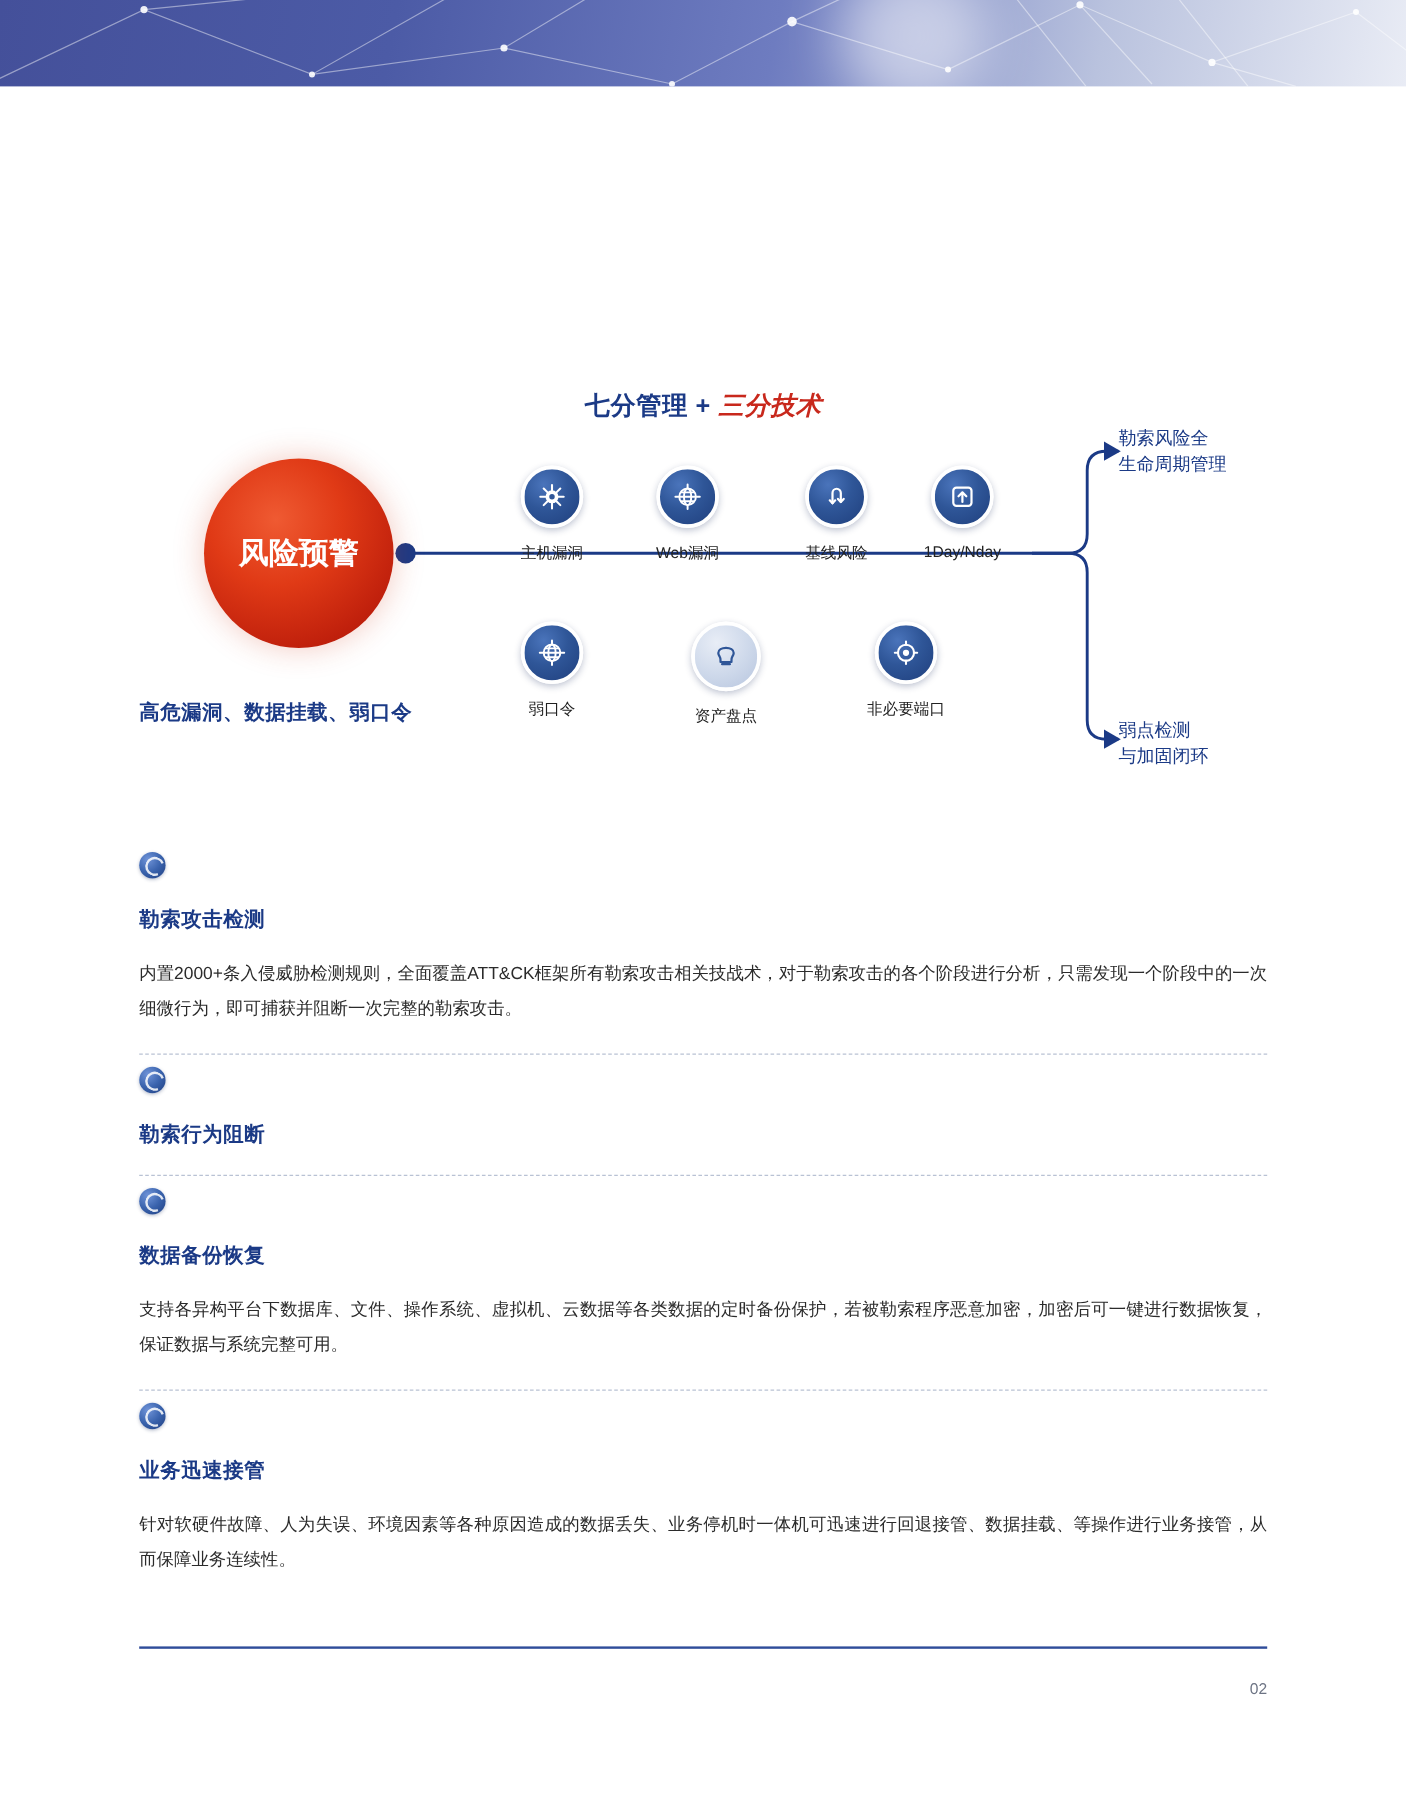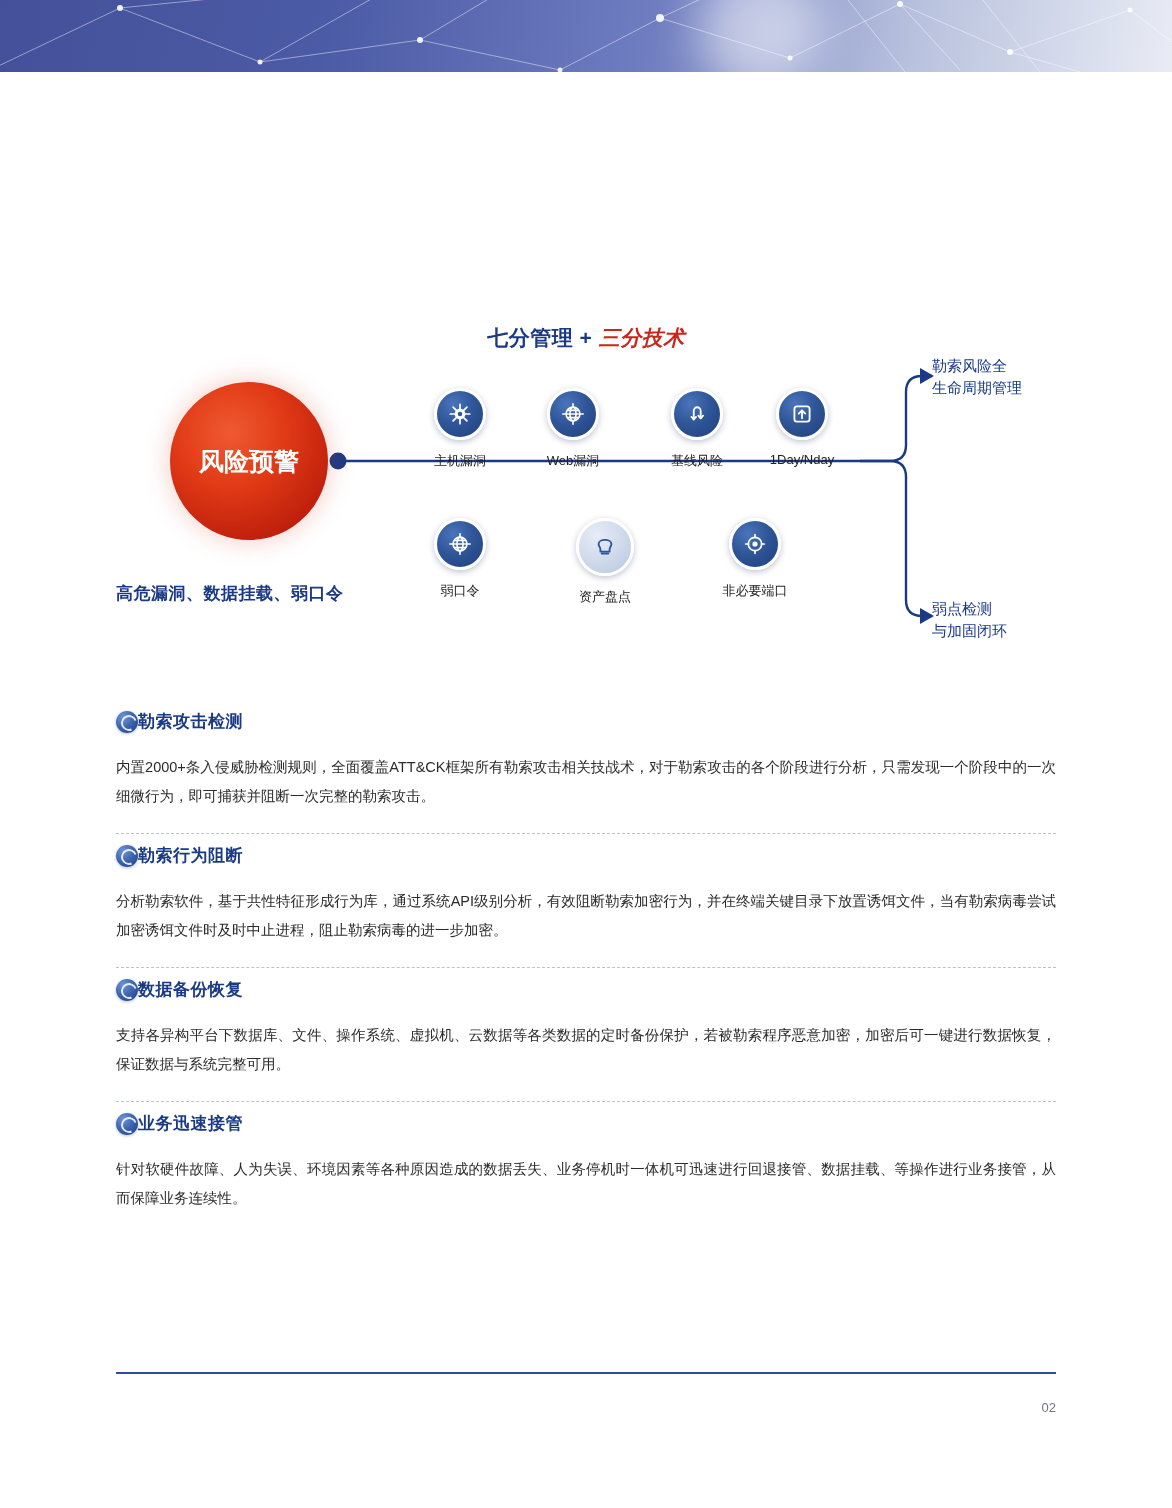--- a/index.html
+++ b/index.html
@@ -96,21 +96,21 @@
   }
 
   
   .features {
     position: absolute;
     top: 700px; left: 116px;
     width: 940px;
   }
   .feature { padding-top: 10px; }
   .feature-head {
-    display: flex; align-items: center; gap: 0;
+    display: flex; align-items: flex-start; gap: 23px; flex-direction: column;
   }
   .feature-head .bullet {
     width: 22px; height: 22px; border-radius: 50%;
     background: radial-gradient(circle at 33% 28%, #6f93d8 0%, #3a63ad 50%, #1e3d7f 100%);
     position: relative; flex: none;
     box-shadow: 0 1px 3px rgba(20,40,90,.3);
   }
   .feature-head .bullet::after {
     content: "";
     position: absolute; left: 5px; top: 4px;
@@ -300,21 +300,20 @@
     </div>
     <div class="feature-body">内置2000+条入侵威胁检测规则，全面覆盖ATT&amp;CK框架所有勒索攻击相关技战术，对于勒索攻击的各个阶段进行分析，只需发现一个阶段中的一次细微行为，即可捕获并阻断一次完整的勒索攻击。</div>
     <div class="divider"></div>
   </div>
 
   <div class="feature">
     <div class="feature-head">
       <span class="bullet"></span>
       <span class="feature-title">勒索行为阻断</span>
     </div>
-    <div class="feature-body">分析勒索软件，基于共性特征形成行为库，通过系统API级别分析，有效阻断勒索加密行为，并在终端关键目录下放置诱饵文件，当有勒索病毒尝试加密诱饵文件时及时中止进程，阻止勒索病毒的进一步加密。</div>
     <div class="divider"></div>
   </div>
 
   <div class="feature">
     <div class="feature-head">
       <span class="bullet"></span>
       <span class="feature-title">数据备份恢复</span>
     </div>
     <div class="feature-body">支持各异构平台下数据库、文件、操作系统、虚拟机、云数据等各类数据的定时备份保护，若被勒索程序恶意加密，加密后可一键进行数据恢复，保证数据与系统完整可用。</div>
     <div class="divider"></div>

